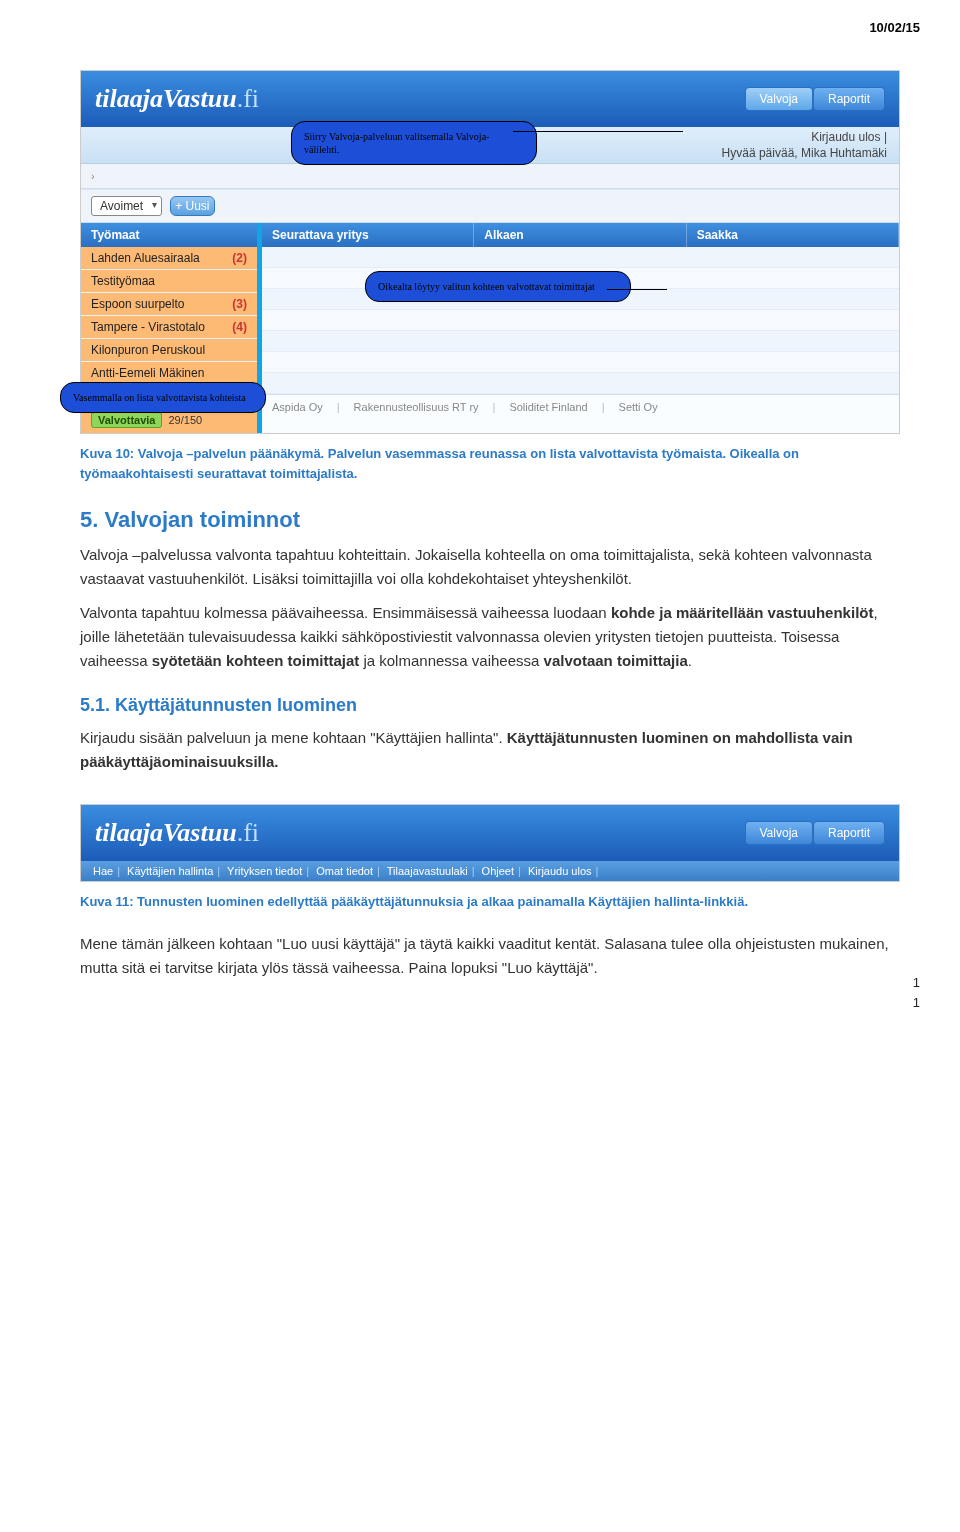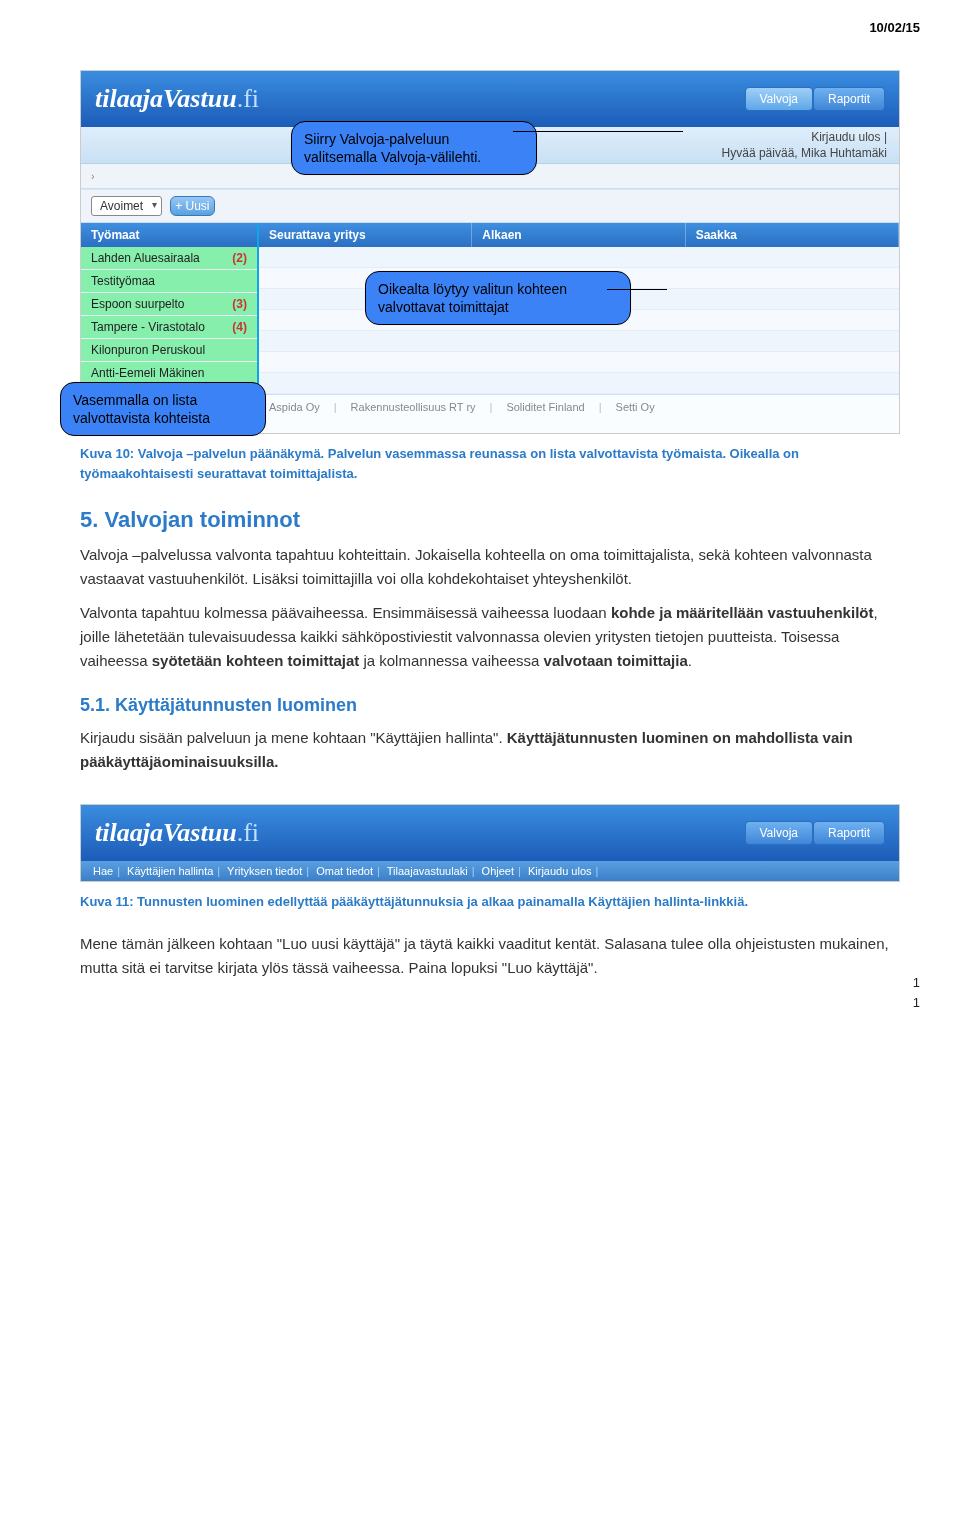--- a/index.html
+++ b/index.html
@@ -101,22 +101,22 @@
     padding: 2px 4px;
     font-size: 12px;
     color: #fff;
   }
   .main-split {
     display: flex;
     min-height: 210px;
   }
   .sidebar {
     width: 176px;
-    background: #86efac;
-    border-right: 2px solid #0ea5e9;
+    background: #fdba74;
+    border-right: 5px solid #0ea5e9;
     font-size: 12px;
   }
   .sidebar-title {
     background: linear-gradient(#3f8fe0, #2a6fc2);
     color: #fff;
     padding: 5px 10px;
     font-weight: bold;
   }
   .sidebar-item {
     padding: 4px 10px;
@@ -167,26 +167,26 @@
     color: #888;
     border-top: 1px solid #d0e0ef;
     display: flex;
     gap: 14px;
     align-items: center;
   }
   .content-footer span.sep { color: #bbb; }
   
   .callout {
     position: absolute;
-    background: #3b82f6;
+    background: #1d4ed8;
     border: 1px solid #000;
     border-radius: 14px;
     padding: 8px 12px;
-    font-family: Liberation Sans, sans-serif;
-    font-size: 14px;
+    font-family: Liberation Serif, serif;
+    font-size: 10px;
     color: #000;
     line-height: 1.3;
     box-shadow: 0 0 0 1px rgba(0,0,0,0.02);
   }
   .callout-line {
     position: absolute;
     background: #000;
   }
   
   .caption {

